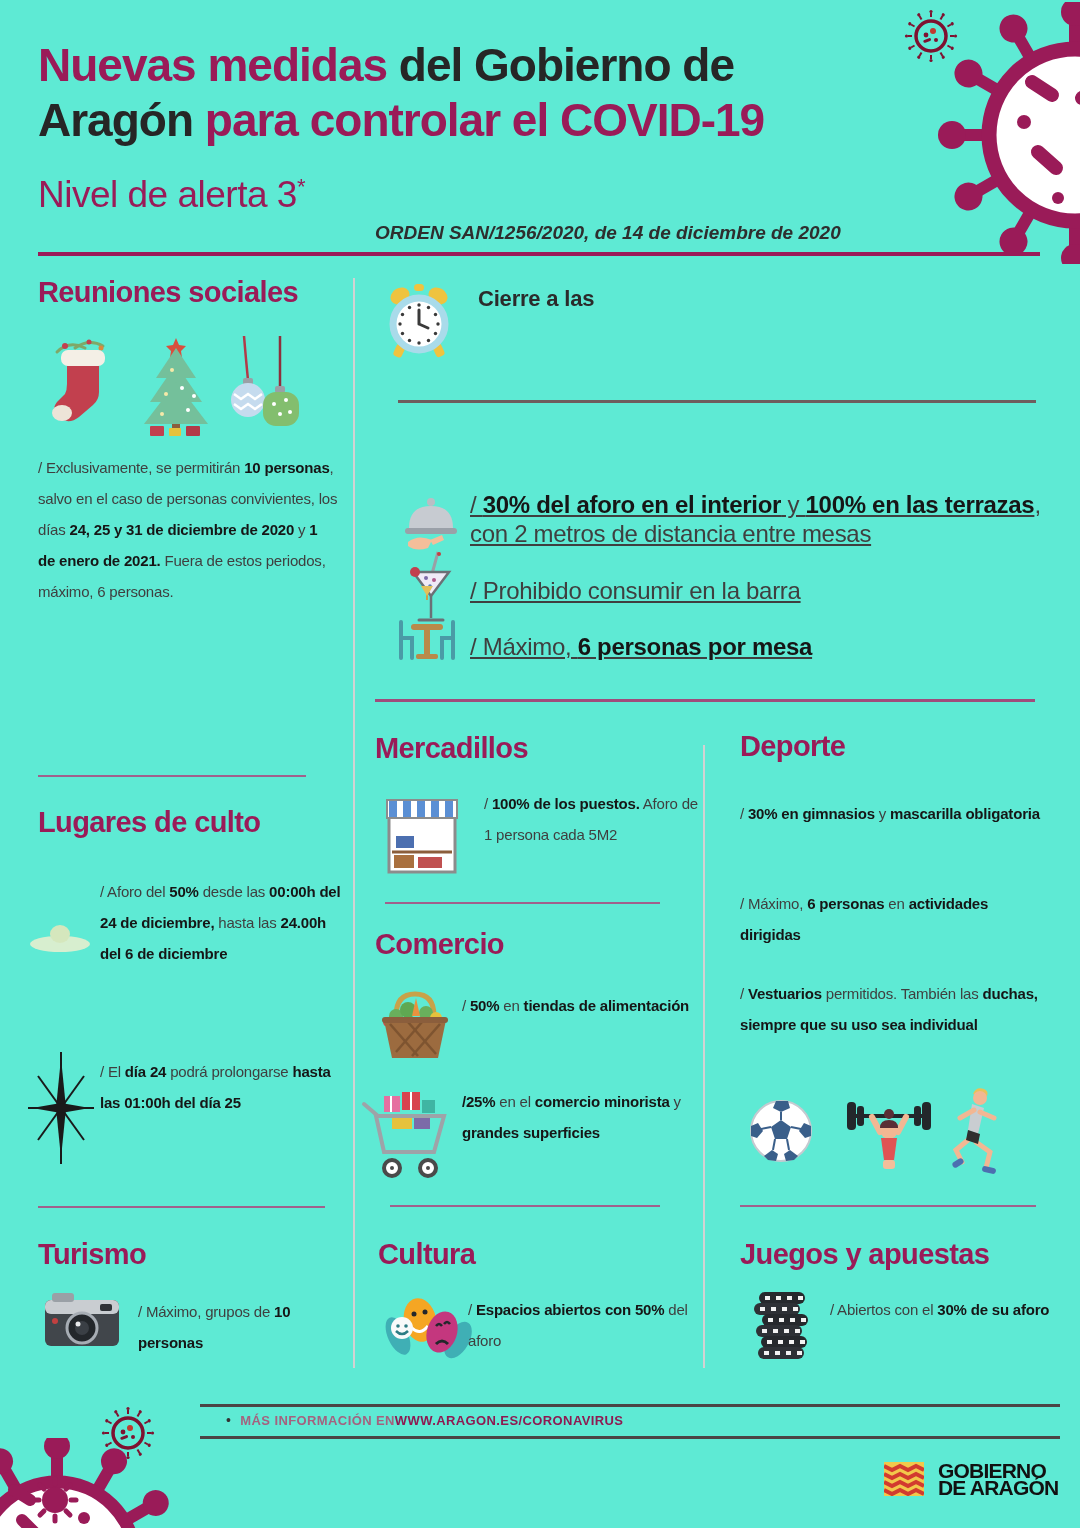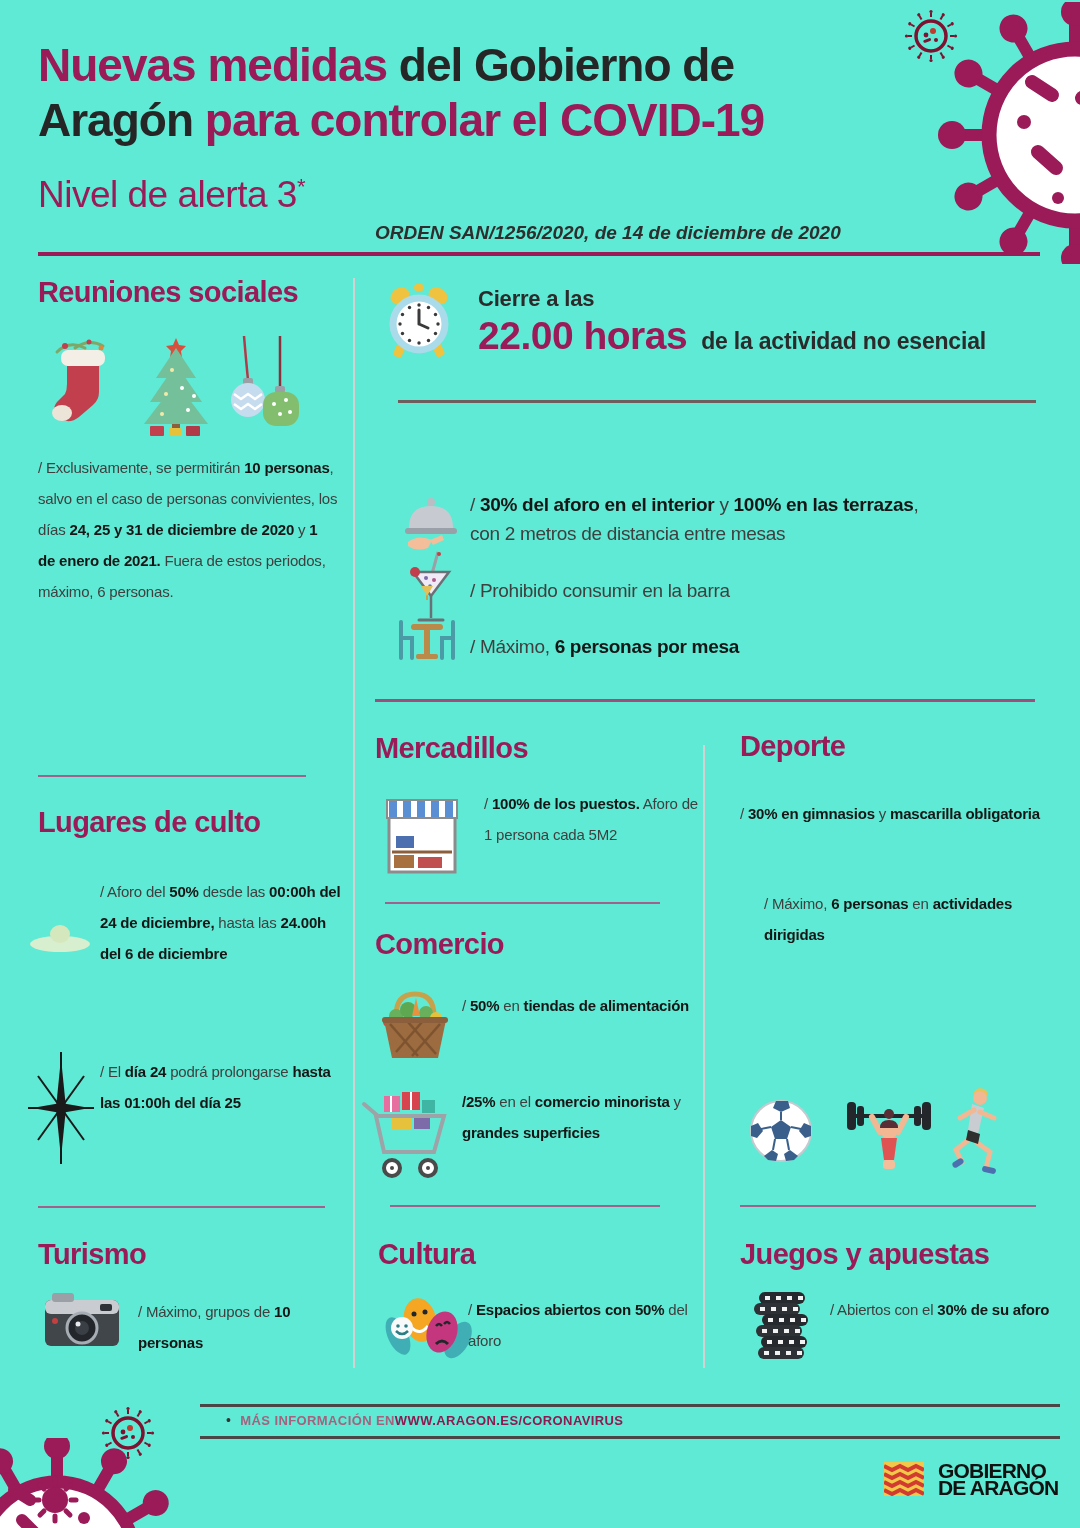--- a/index.html
+++ b/index.html
@@ -18,21 +18,21 @@
   .title-line{font-size:46px;font-weight:bold;line-height:55px;letter-spacing:-1px;}
   .t-acc{color:var(--acc);}
   .t-dark{color:#262626;}
   .alert{font-size:37px;color:var(--acc);font-weight:400;letter-spacing:-0.5px;}
   .alert sup{font-size:22px;}
   .order{font-size:19px;font-style:italic;font-weight:600;color:#2E2E2E;letter-spacing:0;margin-top:24px;}
   .rule{position:absolute;background:var(--acc);}
   .sec-h{font-size:29px;font-weight:bold;color:var(--acc);letter-spacing:-0.6px;}
   .txt{font-size:15px;line-height:31px;color:var(--txt);}
   .txt .b{font-weight:bold;color:var(--txt-b);}
-  .txt-sm{font-size:19px;line-height:29px;color:var(--txt);letter-spacing:-0.3px;}
+  .txt-sm{font-size:24px;line-height:29px;color:var(--txt);letter-spacing:-0.3px;text-decoration:underline;}
   .txt-sm .b{font-weight:bold;color:var(--txt-b);}
   .vsep{position:absolute;width:2px;background:#D2D2D2;}
   .thin-div{position:absolute;height:2px;background:var(--acc-light);}
   .cierre1{font-size:22px;font-weight:bold;color:#2B2B2B;}
   .cierre-row{display:flex;align-items:baseline;}
   .cierre-time{font-size:39px;font-weight:bold;color:var(--acc);letter-spacing:-0.5px;}
   .cierre-suffix{font-size:23px;font-weight:bold;color:#2B2B2B;margin-left:14px;}
   .foot-line{position:absolute;height:3px;background:#4B4545;}
   .foot-info{font-size:13px;letter-spacing:0.4px;display:flex;align-items:center;}
   .foot-bullet{color:#333;margin-right:9px;font-size:14px;}
@@ -305,24 +305,20 @@
         <circle cx="19.5" cy="32.5" r="1.7"></circle>
         <circle cx="26.5" cy="25.5" r="1.7"></circle>
       <circle cx="36" cy="23" r="1.7"></circle>
         <circle cx="45.5" cy="25.5" r="1.7"></circle>
         <circle cx="52.5" cy="32.5" r="1.7"></circle>
     </g>
     <path d="M36 42 L36 28 M36 42 L45 46" stroke="#3A3A3A" stroke-width="3" stroke-linecap="round" fill="none"></path>
   </svg>
 
   <div class="abs cierre1" style="left:478px;top:286px">Cierre a las</div>
-  <div class="abs cierre-row" style="left:478px;top:314px">
-    <span class="cierre-time">22.00 horas</span>
-    <span class="cierre-suffix">de la actividad no esencial</span>
-  </div>
 
   <div class="abs" style="left:398px;top:400px;width:638px;height:3px;background:#6E5E5E"></div>
 
 
   <svg class="abs" style="left:402px;top:492px" width="58" height="64" viewBox="0 0 58 64">
     <circle cx="29" cy="10" r="4" fill="#B9BEC4"></circle>
     <path d="M7 36 Q7 14 29 14 Q51 14 51 36 Z" fill="#C7CBD1"></path>
     <rect x="3" y="36" width="52" height="6" rx="3" fill="#9AA0A8"></rect>
     <path d="M6 50 Q16 42 30 48 L26 56 Q14 60 6 54 Z" fill="#F4BE9A"></path>
     <path d="M28 48 L40 43 L42 48 L31 53 Z" fill="#F4BE9A"></path>
@@ -432,21 +428,22 @@
     <circle cx="20" cy="42" r="11" fill="#F8FAFA"></circle>
     <circle cx="16" cy="40" r="1.8" fill="#2C7C84"></circle>
       <circle cx="24" cy="40" r="1.8" fill="#2C7C84"></circle>
     <path d="M14 45 Q20 51 26 45" stroke="#2C7C84" stroke-width="2.5" fill="none"></path>
   </svg>
   <div class="abs txt" style="left:468px;top:1294px;width:255px"><span class="">/ </span><span class="b">Espacios abiertos con 50%</span><span class=""> del aforo</span></div>
 
   <div class="abs sec-h" style="left:740px;top:730px">Deporte</div>
 
   <div class="abs txt" style="left:740px;top:798px;width:305px"><span class="">/ </span><span class="b">30% en gimnasios</span><span class=""> y </span><span class="b">mascarilla obligatoria</span></div>
-  <div class="abs txt" style="left:764px;top:888px;width:310px"><span class="">/ Máximo, </span><span class="b">6 personas</span><span class=""> en </span><span class="b">actividades dirigidas</span></div>
+  <div class="abs txt" style="left:740px;top:888px;width:310px"><span class="">/ Máximo, </span><span class="b">6 personas</span><span class=""> en </span><span class="b">actividades dirigidas</span></div>
+  <div class="abs txt" style="left:740px;top:978px;width:315px"><span class="">/ </span><span class="b">Vestuarios</span><span class=""> permitidos. También las </span><span class="b">duchas, siempre que su uso sea individual</span></div>
 
   <svg class="abs" style="left:748px;top:1098px" width="66" height="66" viewBox="0 0 66 66">
     <circle cx="33" cy="33" r="30" fill="#fff" stroke="#C5CAD0" stroke-width="2"></circle>
     <path d="M33 22 L43 29 L39 41 L27 41 L23 29 Z" fill="#3A5F8A"></path>
     <path d="M28 3 L40 3 L42 10 L33 14 L25 10 Z" fill="#3A5F8A"></path>
     <path d="M3 28 L10 25 L15 33 L9 40 L3 38 Z" fill="#3A5F8A"></path>
     <path d="M63 28 L56 25 L51 33 L57 40 L63 38 Z" fill="#3A5F8A"></path>
     <path d="M16 58 L24 52 L30 56 L28 63 L20 62 Z" fill="#3A5F8A"></path>
     <path d="M50 58 L42 52 L36 56 L38 63 L46 62 Z" fill="#3A5F8A"></path>
     <g stroke="#3A5F8A" stroke-width="2">

